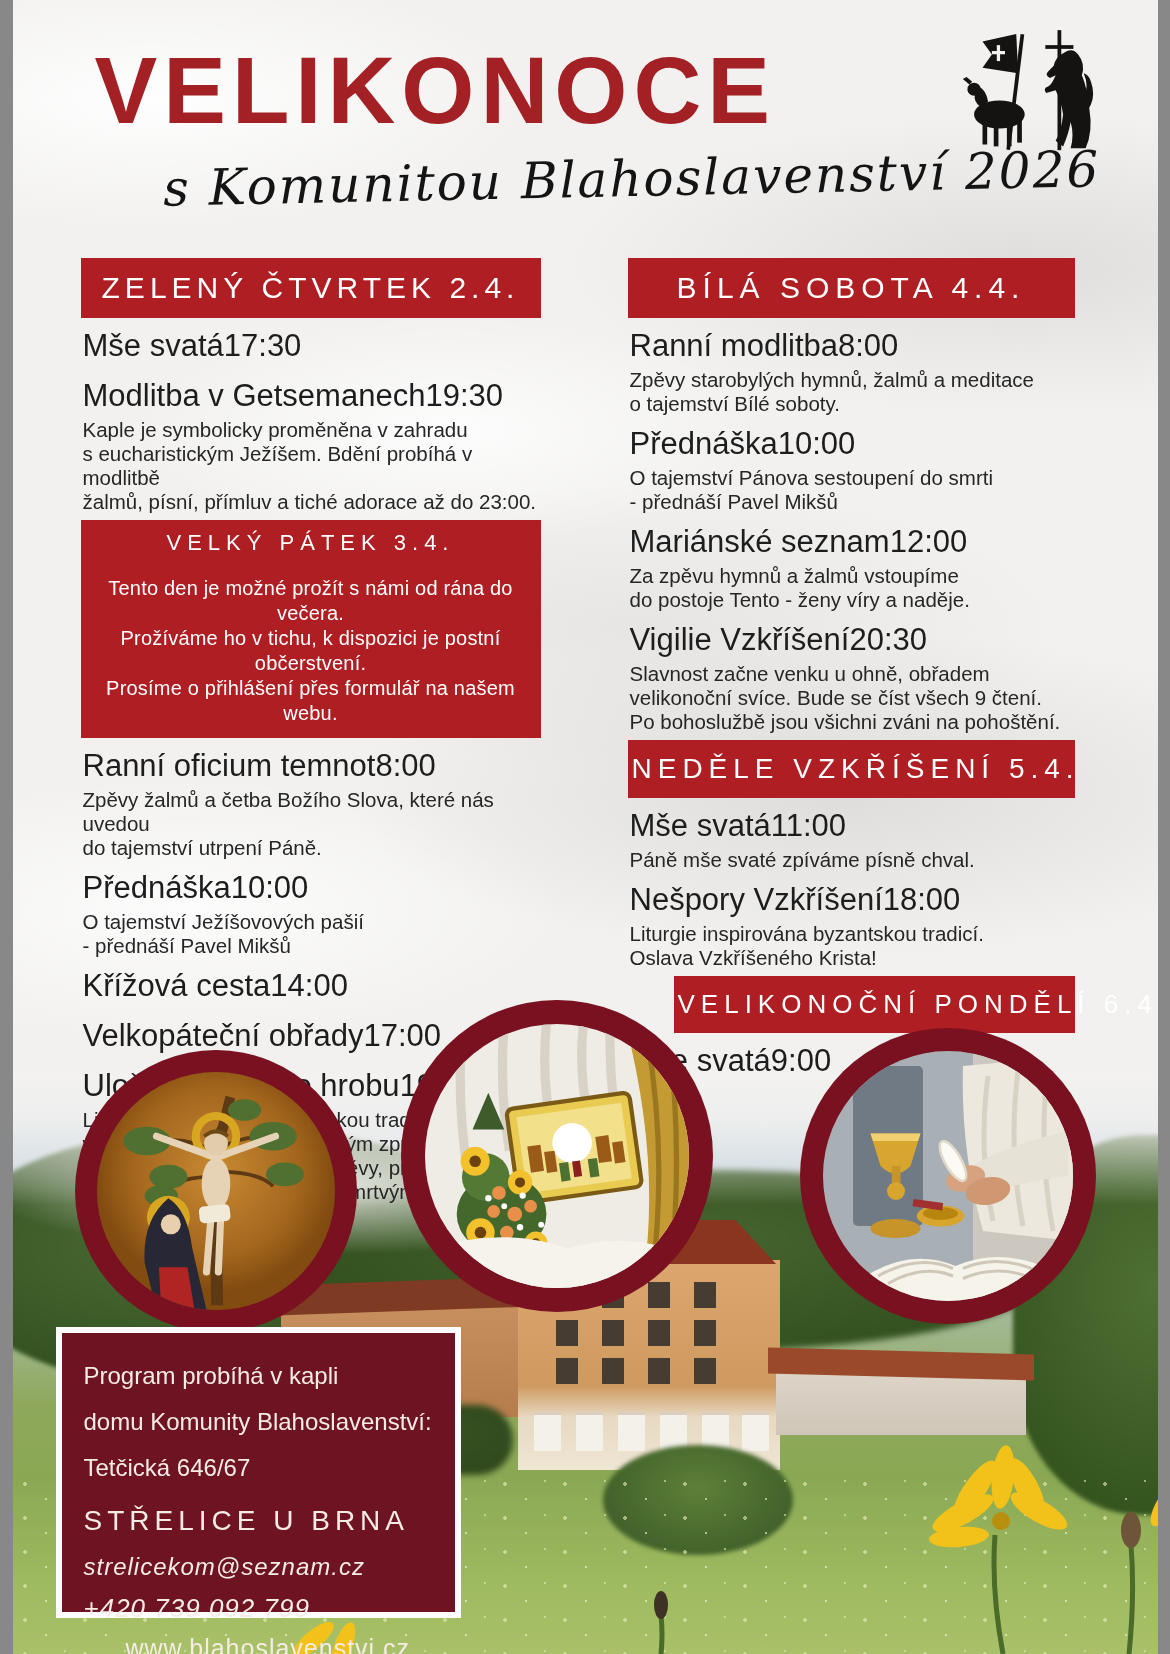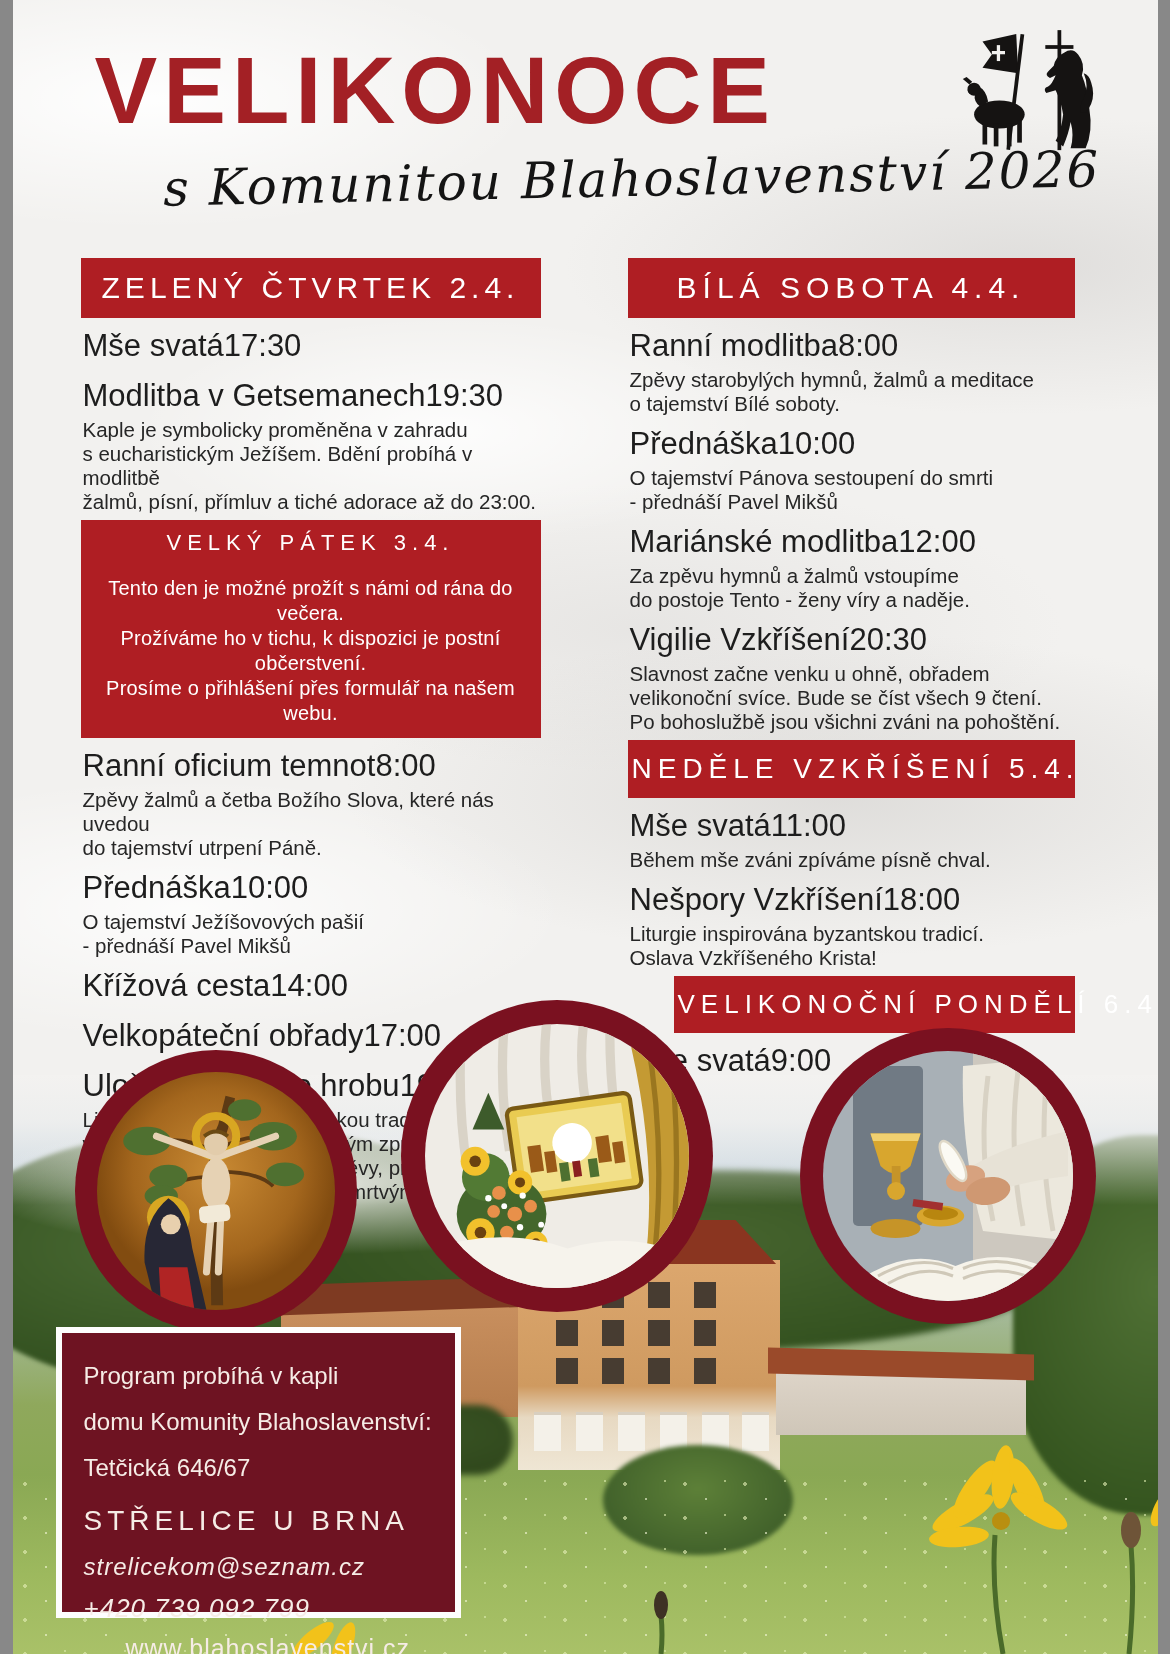--- a/index.html
+++ b/index.html
@@ -199,21 +199,21 @@
       <div class="event">
         <div class="row">
           <span class="etitle">Přednáška</span>
           <span class="etime">10:00</span>
         </div>
         <p class="edesc">O tajemství Pánova sestoupení do smrti
 - přednáší Pavel Mikšů</p>
       </div>
       <div class="event">
         <div class="row">
-          <span class="etitle">Mariánské modlitba</span>
+          <span class="etitle">Mariánské seznam</span>
           <span class="etime">12:00</span>
         </div>
         <p class="edesc">Za zpěvu hymnů a žalmů vstoupíme
 do postoje Tento - ženy víry a naděje.</p>
       </div>
       <div class="event">
         <div class="row">
           <span class="etitle">Vigilie Vzkříšení</span>
           <span class="etime">20:30</span>
         </div>
@@ -223,21 +223,21 @@
       </div>
     </section>
 
     <section class="sec">
       <div class="bar bar-nedele">NEDĚLE VZKŘÍŠENÍ 5.4.</div>
       <div class="event">
         <div class="row">
           <span class="etitle">Mše svatá</span>
           <span class="etime">11:00</span>
         </div>
-        <p class="edesc">Během mše zváni zpíváme písně chval.</p>
+        <p class="edesc">Páně mše svaté zpíváme písně chval.</p>
       </div>
       <div class="event">
         <div class="row">
           <span class="etitle">Nešpory Vzkříšení</span>
           <span class="etime">18:00</span>
         </div>
         <p class="edesc">Liturgie inspirována byzantskou tradicí.
 Oslava Vzkříšeného Krista!</p>
       </div>
     </section>

